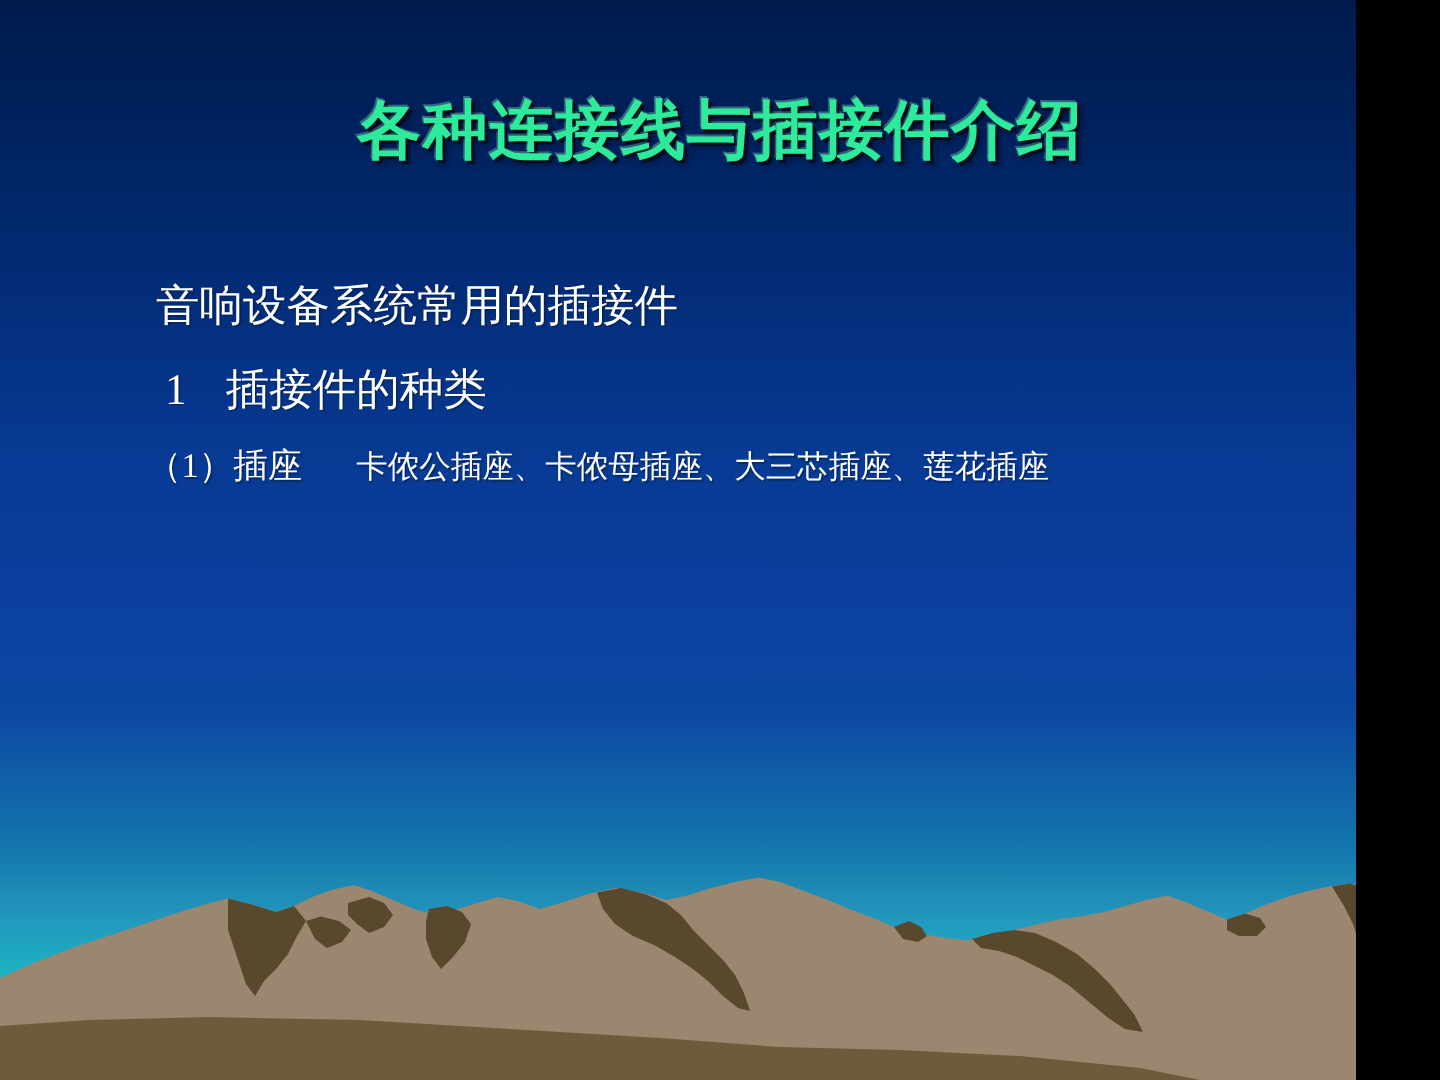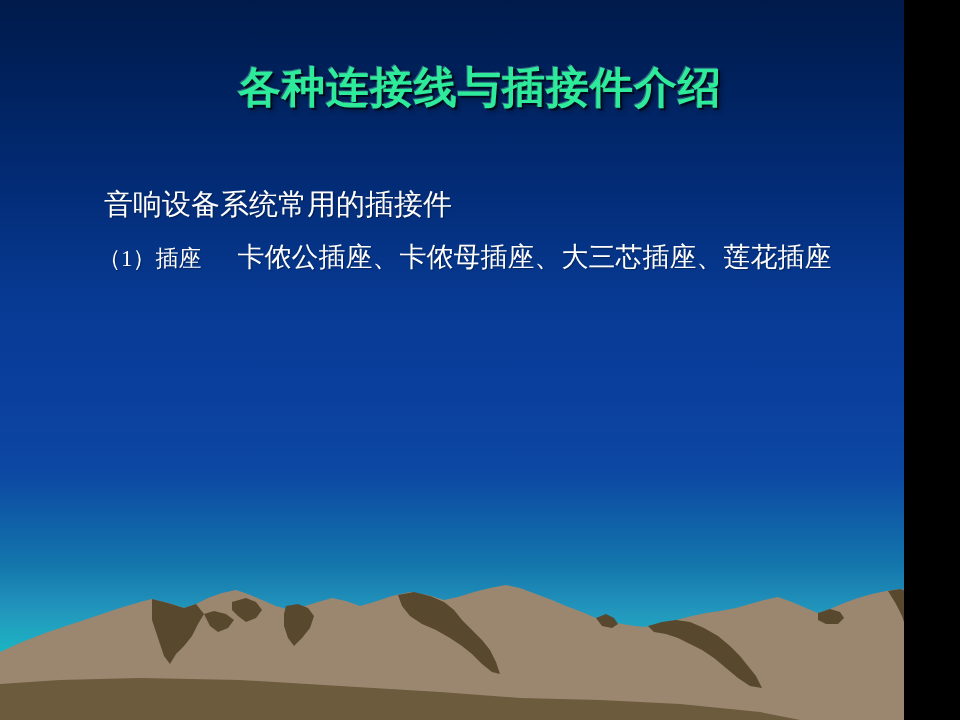--- a/index.html
+++ b/index.html
@@ -82,21 +82,21 @@
     margin-bottom: 18px;
   }
   .line-numbered .num { margin-right: 26px; }
   .line-item {
     font-size: 23px;
     line-height: 30px;
     padding-left: 2px;
     margin-bottom: 20px;
   }
   .line-item .lead { margin-right: 36px; }
-  .line-item .rest { font-size: 27px; }
+  .line-item .rest { font-size: 21px; }
 </style>
 </head>
 <body>
 
 <div id="slide">
 
   <svg id="scenery" viewBox="0 0 960 140" preserveAspectRatio="none">
 
     <path fill="#9b8670" d="M0,72 L22,62 L48,52 L72,44 L96,36 L120,28 L140,22 L152,19
              L168,23 L184,28 L196,24 L208,18 L222,13 L236,10 L248,14
@@ -129,20 +129,23 @@
     <path fill="#6d5b3e" d="M0,104 L60,100 L140,98 L240,100 L340,106 L440,112 L520,118
              L600,120 L680,124 L760,132 L800,140 L0,140 Z"></path>
   </svg>
 
   <div id="title">各种连接线与插接件介绍</div>
 
   <div id="body-block">
 
     <div class="line line-heading">音响设备系统常用的插接件</div>
 
+    <div class="line line-numbered">
+      <span class="num">1</span><span>插接件的种类</span>
+    </div>
 
     <div class="line line-item">
       <span class="lead">（1）插座</span><span class="rest">卡侬公插座、卡侬母插座、大三芯插座、莲花插座</span>
     </div>
 
 
   </div>
 </div>
 
 </body></html>

